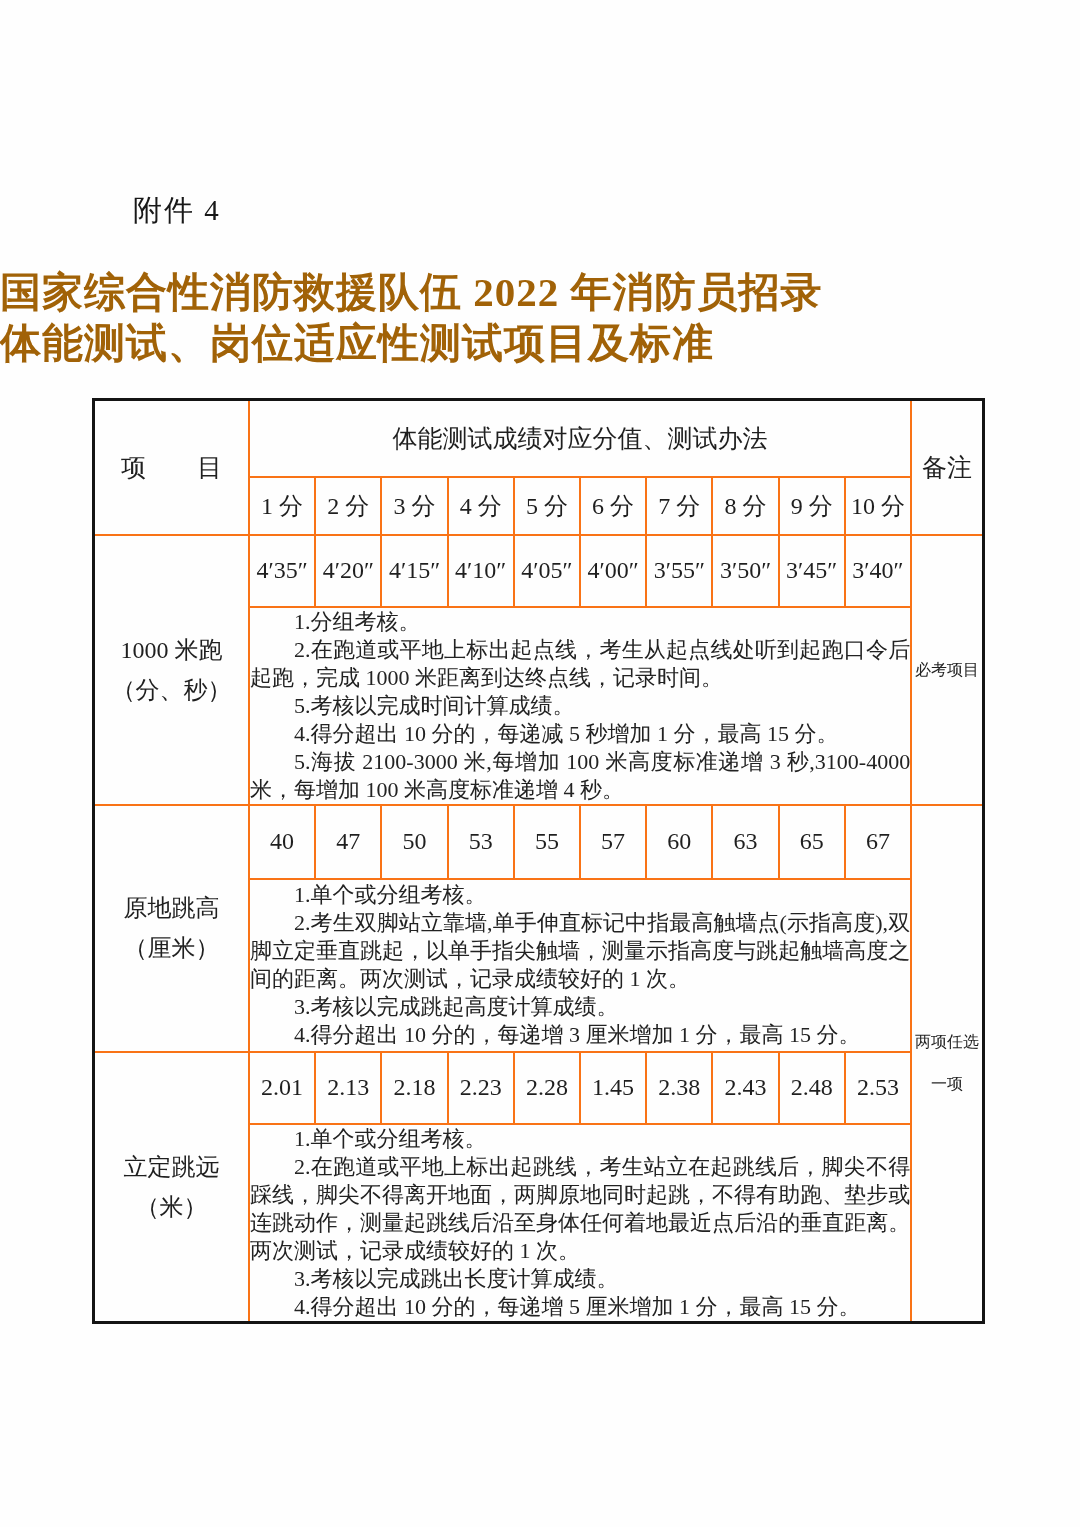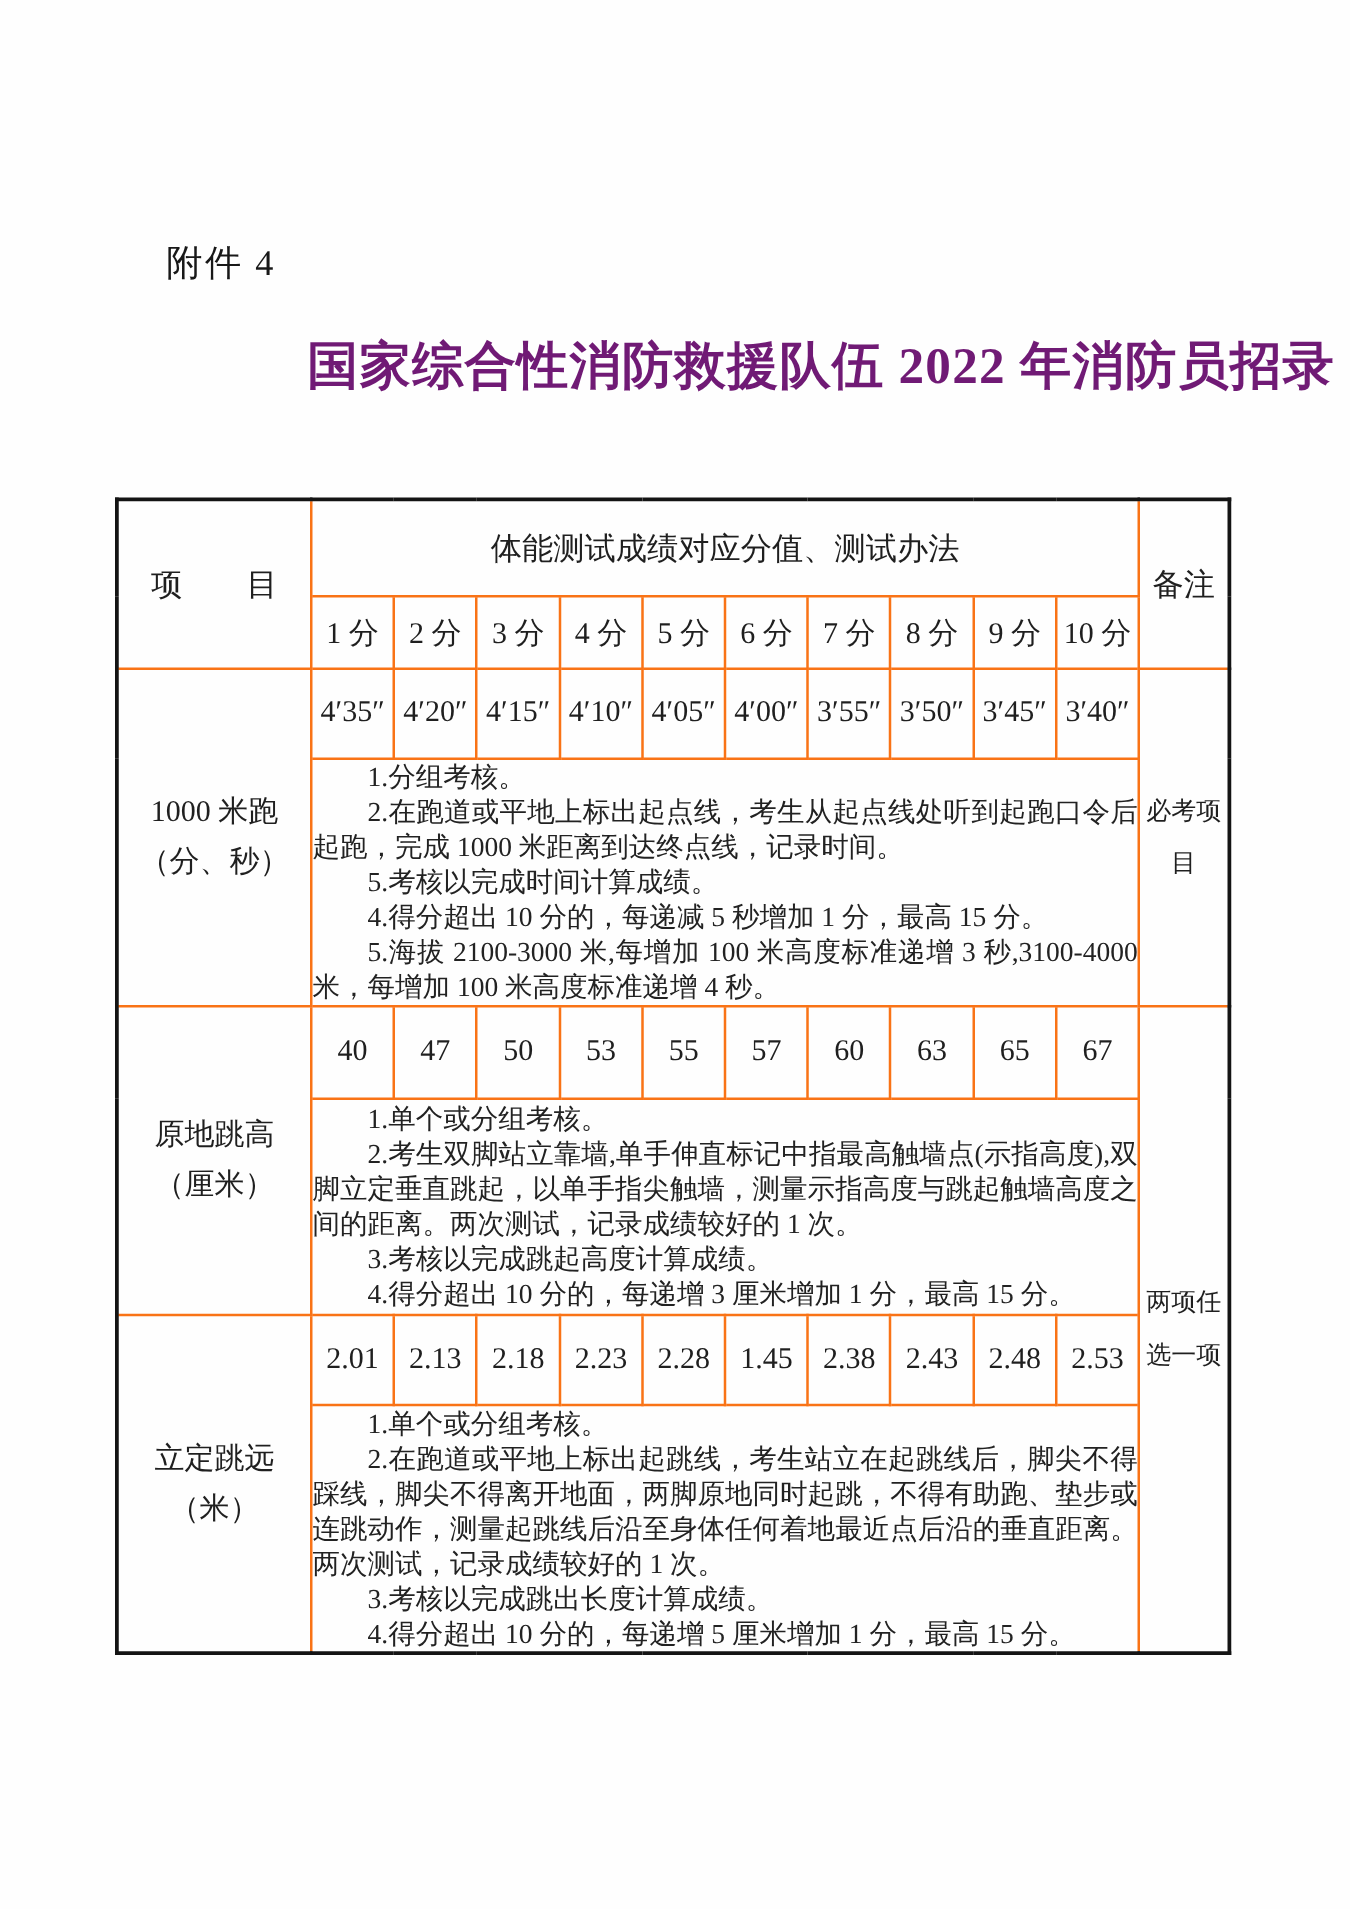--- a/index.html
+++ b/index.html
@@ -23,25 +23,25 @@
     top: 191px;
     font-size: 29px;
     letter-spacing: 2px;
     color: #181818;
   }
   .doc-title {
     position: absolute;
     top: 267px;
     left: 0;
     width: 1068px;
-    text-align: right;
+    text-align: left;
     font-weight: bold;
     font-size: 41px;
     line-height: 51px;
-    color: #701a75;
+    color: #a16207;
     letter-spacing: 1px;
   }
   table.standards {
     position: absolute;
     left: 92px;
     top: 398px;
     width: 893px;
     border-collapse: collapse;
     table-layout: fixed;
     border: 3px solid #141414;
@@ -52,21 +52,21 @@
     text-align: center;
     vertical-align: middle;
     font-weight: normal;
     color: #1f1f1f;
   }
   .th-bold { font-weight: bold; font-size: 25px; color: #141414; }
   .th-item { word-spacing: 1.8em; }
   .score-label { font-size: 24px; }
   .value-cell { font-size: 24px; letter-spacing: 0px; }
   .item-cell { font-weight: bold; font-size: 24px; line-height: 40px; color: #141414; }
-  .remark-cell { font-size: 20px; line-height: 42px; padding: 0 6px; font-weight: 500; }
+  .remark-cell { font-size: 16px; line-height: 42px; padding: 0 6px; font-weight: 500; }
   .methods-cell {
     text-align: left;
     padding: 5px 10px 5px 5px;
     margin-top: 42px;
   }
   .methods-cell p {
     margin: 0;
     font-size: 22px;
     line-height: 28px;
     text-indent: 2em;
@@ -85,20 +85,21 @@
 </style>
 </head>
 <body>
 
 <div class="page">
 
   <div class="attachment-label">附件 4</div>
 
   <div class="doc-title">
     <div>国家综合性消防救援队伍 2022 年消防员招录</div>
+    <div>体能测试、岗位适应性测试项目及标准</div>
   </div>
 
   <table class="standards">
     <colgroup>
       <col style="width:155px">
       <col style="width:66px">
         <col style="width:66px">
         <col style="width:66px">
         <col style="width:66px">
         <col style="width:66px">

